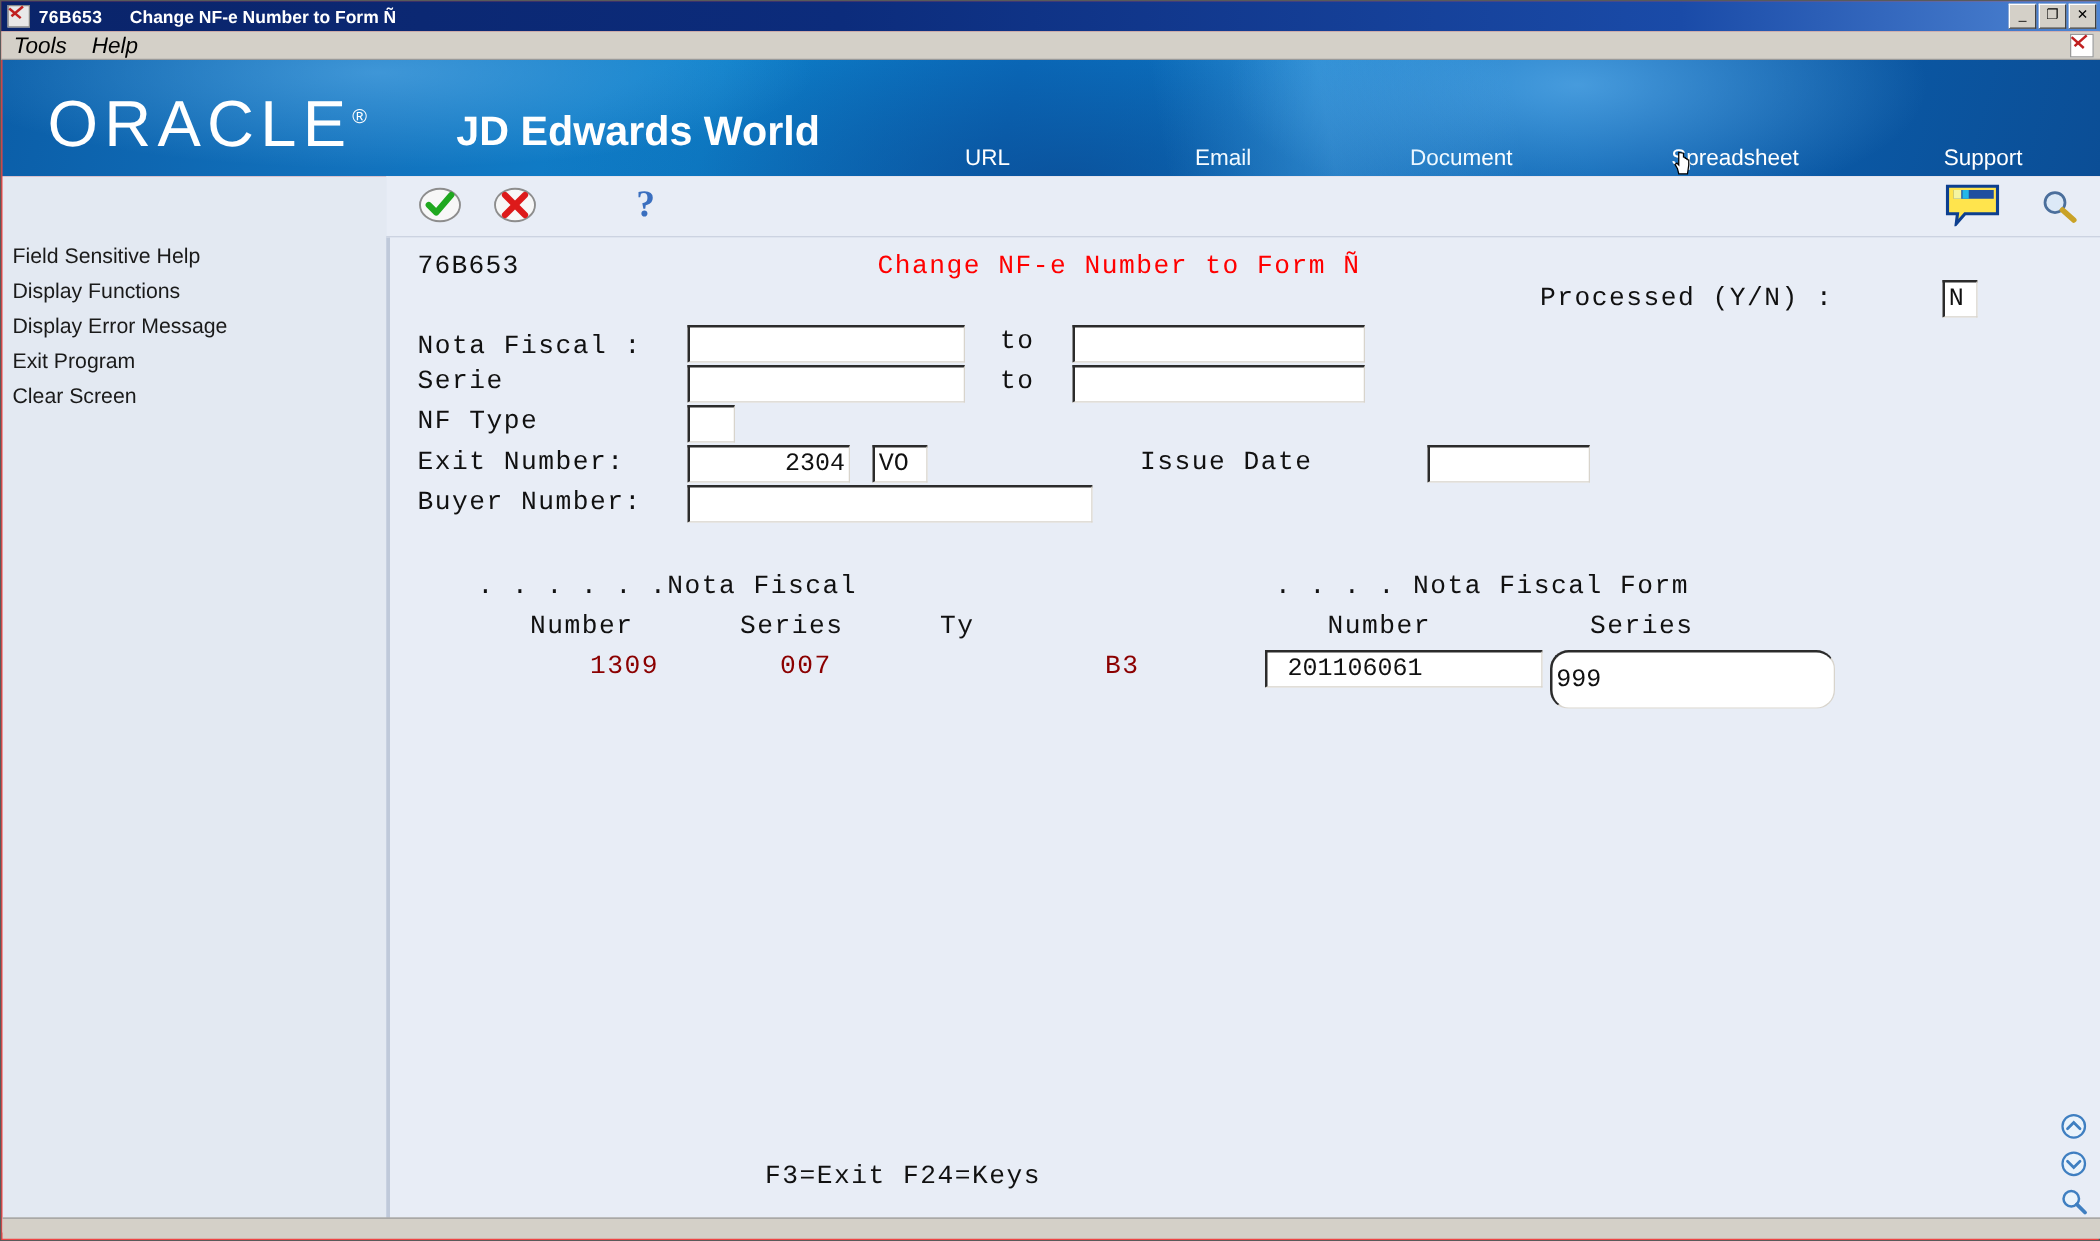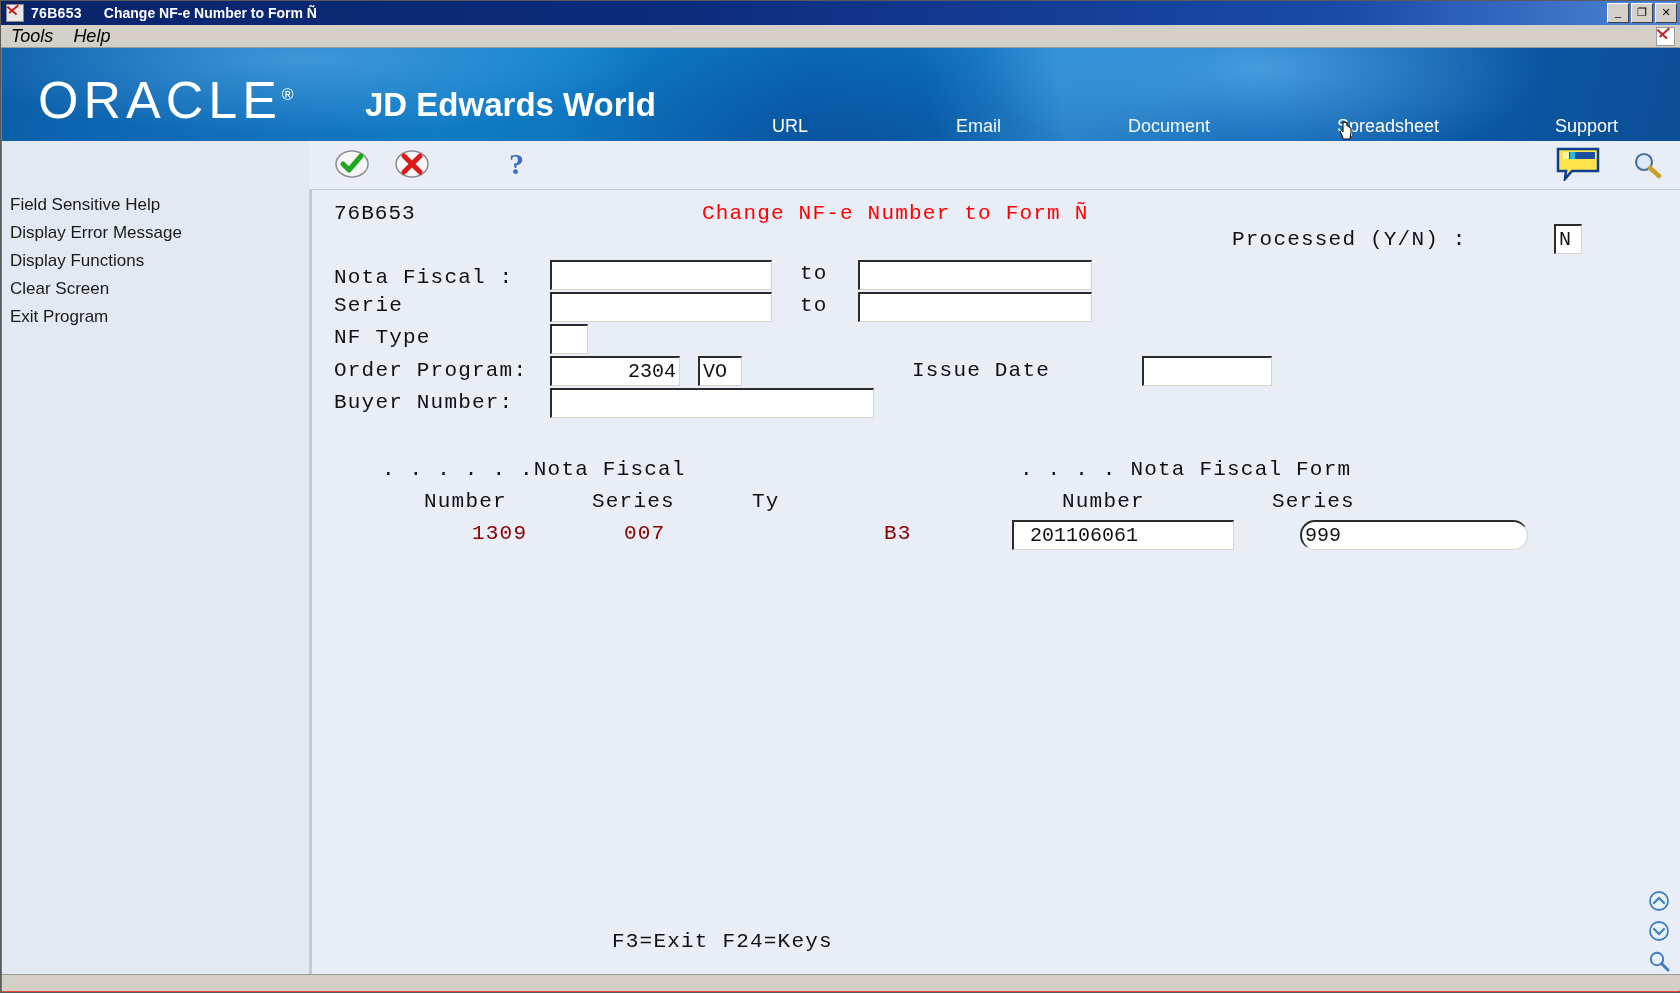--- a/index.html
+++ b/index.html
@@ -278,24 +278,24 @@
     </div>
   </div>
 
   <svg class="hand-cursor" viewBox="0 0 16 22">
     <path d="M5 1 L5 11 L3.5 9.5 L2 10.5 L4 14 L5 18 L12 18 L13 11 L13 7 L11.6 6.6 L11.6 6 L10.2 5.6 L10.2 5 L8.8 4.6 L8.8 1.6 Z" fill="#ffffff" stroke="#000000" stroke-width="1"></path>
   </svg>
 
   <div class="sidebar">
     <div class="side-list">
       <div class="side-item">Field Sensitive Help</div>
+      <div class="side-item">Display Functions</div>
       <div class="side-item">Display Error Message</div>
-      <div class="side-item">Display Functions</div>
+      <div class="side-item">Exit Program</div>
       <div class="side-item">Clear Screen</div>
-      <div class="side-item">Exit Program</div>
     </div>
   </div>
 
   <div class="main">
 
     <div class="toolbar">
       <svg class="tb-btn icon-ok" width="36" height="30" viewBox="0 0 36 30">
         <ellipse cx="18" cy="15" rx="16" ry="13" fill="#f7f7f7" stroke="#8d8d8d" stroke-width="1.5"></ellipse>
         <path d="M9 15 L15 21 L27 7" fill="none" stroke="#1fa81f" stroke-width="5" stroke-linecap="round" stroke-linejoin="round"></path>
       </svg>
@@ -332,21 +332,21 @@
       <input class="fld" style="left: 546px; top: 70px; width: 234px; height: 30px;" value="">
 
       <div class="lbl" style="left:22px; top:104px;">Serie</div>
       <input class="fld" style="left: 238px; top: 102px; width: 222px; height: 30px;" value="">
       <div class="lbl" style="left:488px; top:104px;">to</div>
       <input class="fld" style="left: 546px; top: 102px; width: 234px; height: 30px;" value="">
 
       <div class="lbl" style="left:22px; top:136px;">NF Type</div>
       <input class="fld" style="left: 238px; top: 134px; width: 38px; height: 30px;" value="">
 
-      <div class="lbl" style="left:22px; top:169px;">Order Program:</div>
+      <div class="lbl" style="left:22px; top:169px;">Exit Number:</div>
       <input class="fld" style="left: 238px; top: 166px; width: 130px; height: 30px; text-align: right;" value="2304">
       <input class="fld" style="left: 386px; top: 166px; width: 44px; height: 30px;" value="VO">
       <div class="lbl" style="left:600px; top:169px;">Issue Date</div>
       <input class="fld" style="left: 830px; top: 166px; width: 130px; height: 30px;" value="">
 
       <div class="lbl" style="left:22px; top:201px;">Buyer Number:</div>
       <input class="fld" style="left: 238px; top: 198px; width: 324px; height: 30px;" value="">
 
       <div class="lbl" style="left:70px; top:268px;">. . . . . .Nota Fiscal</div>
       <div class="lbl" style="left:708px; top:268px;">. . . . Nota Fiscal Form</div>
@@ -355,21 +355,21 @@
       <div class="lbl" style="left:280px; top:300px;">Series</div>
       <div class="lbl" style="left:440px; top:300px;">Ty</div>
       <div class="lbl" style="left:750px; top:300px;">Number</div>
       <div class="lbl" style="left:960px; top:300px;">Series</div>
 
       <div>
         <div class="red-data" style="left:160px; top:332px;">1309</div>
         <div class="red-data" style="left:312px; top:332px;">007</div>
         <div class="red-data" style="left:572px; top:332px;">B3</div>
         <input class="fld" style="left: 700px; top: 330px; width: 222px; height: 30px; padding-left: 16px;" value="201106061">
-        <input class="fld" style="left: 988px; top: 330px; width: 228px; height: 30px; border-radius: 15px;" value="999">
+        <input class="fld" style="left: 928px; top: 330px; width: 228px; height: 47px; border-radius: 15px;" value="999">
       </div>
 
       <div class="footer-keys">F3=Exit  F24=Keys</div>
 
       <svg class="side-round" style="top:700px;" viewBox="0 0 22 22">
         <circle cx="11" cy="11" r="9" fill="#eaf3fb" stroke="#3f7fc1" stroke-width="1.8"></circle>
         <path d="M6 13 L11 8 L16 13" fill="none" stroke="#3f7fc1" stroke-width="2.2" stroke-linecap="round"></path>
       </svg>
       <svg class="side-round" style="top:730px;" viewBox="0 0 22 22">
         <circle cx="11" cy="11" r="9" fill="#eaf3fb" stroke="#3f7fc1" stroke-width="1.8"></circle>

